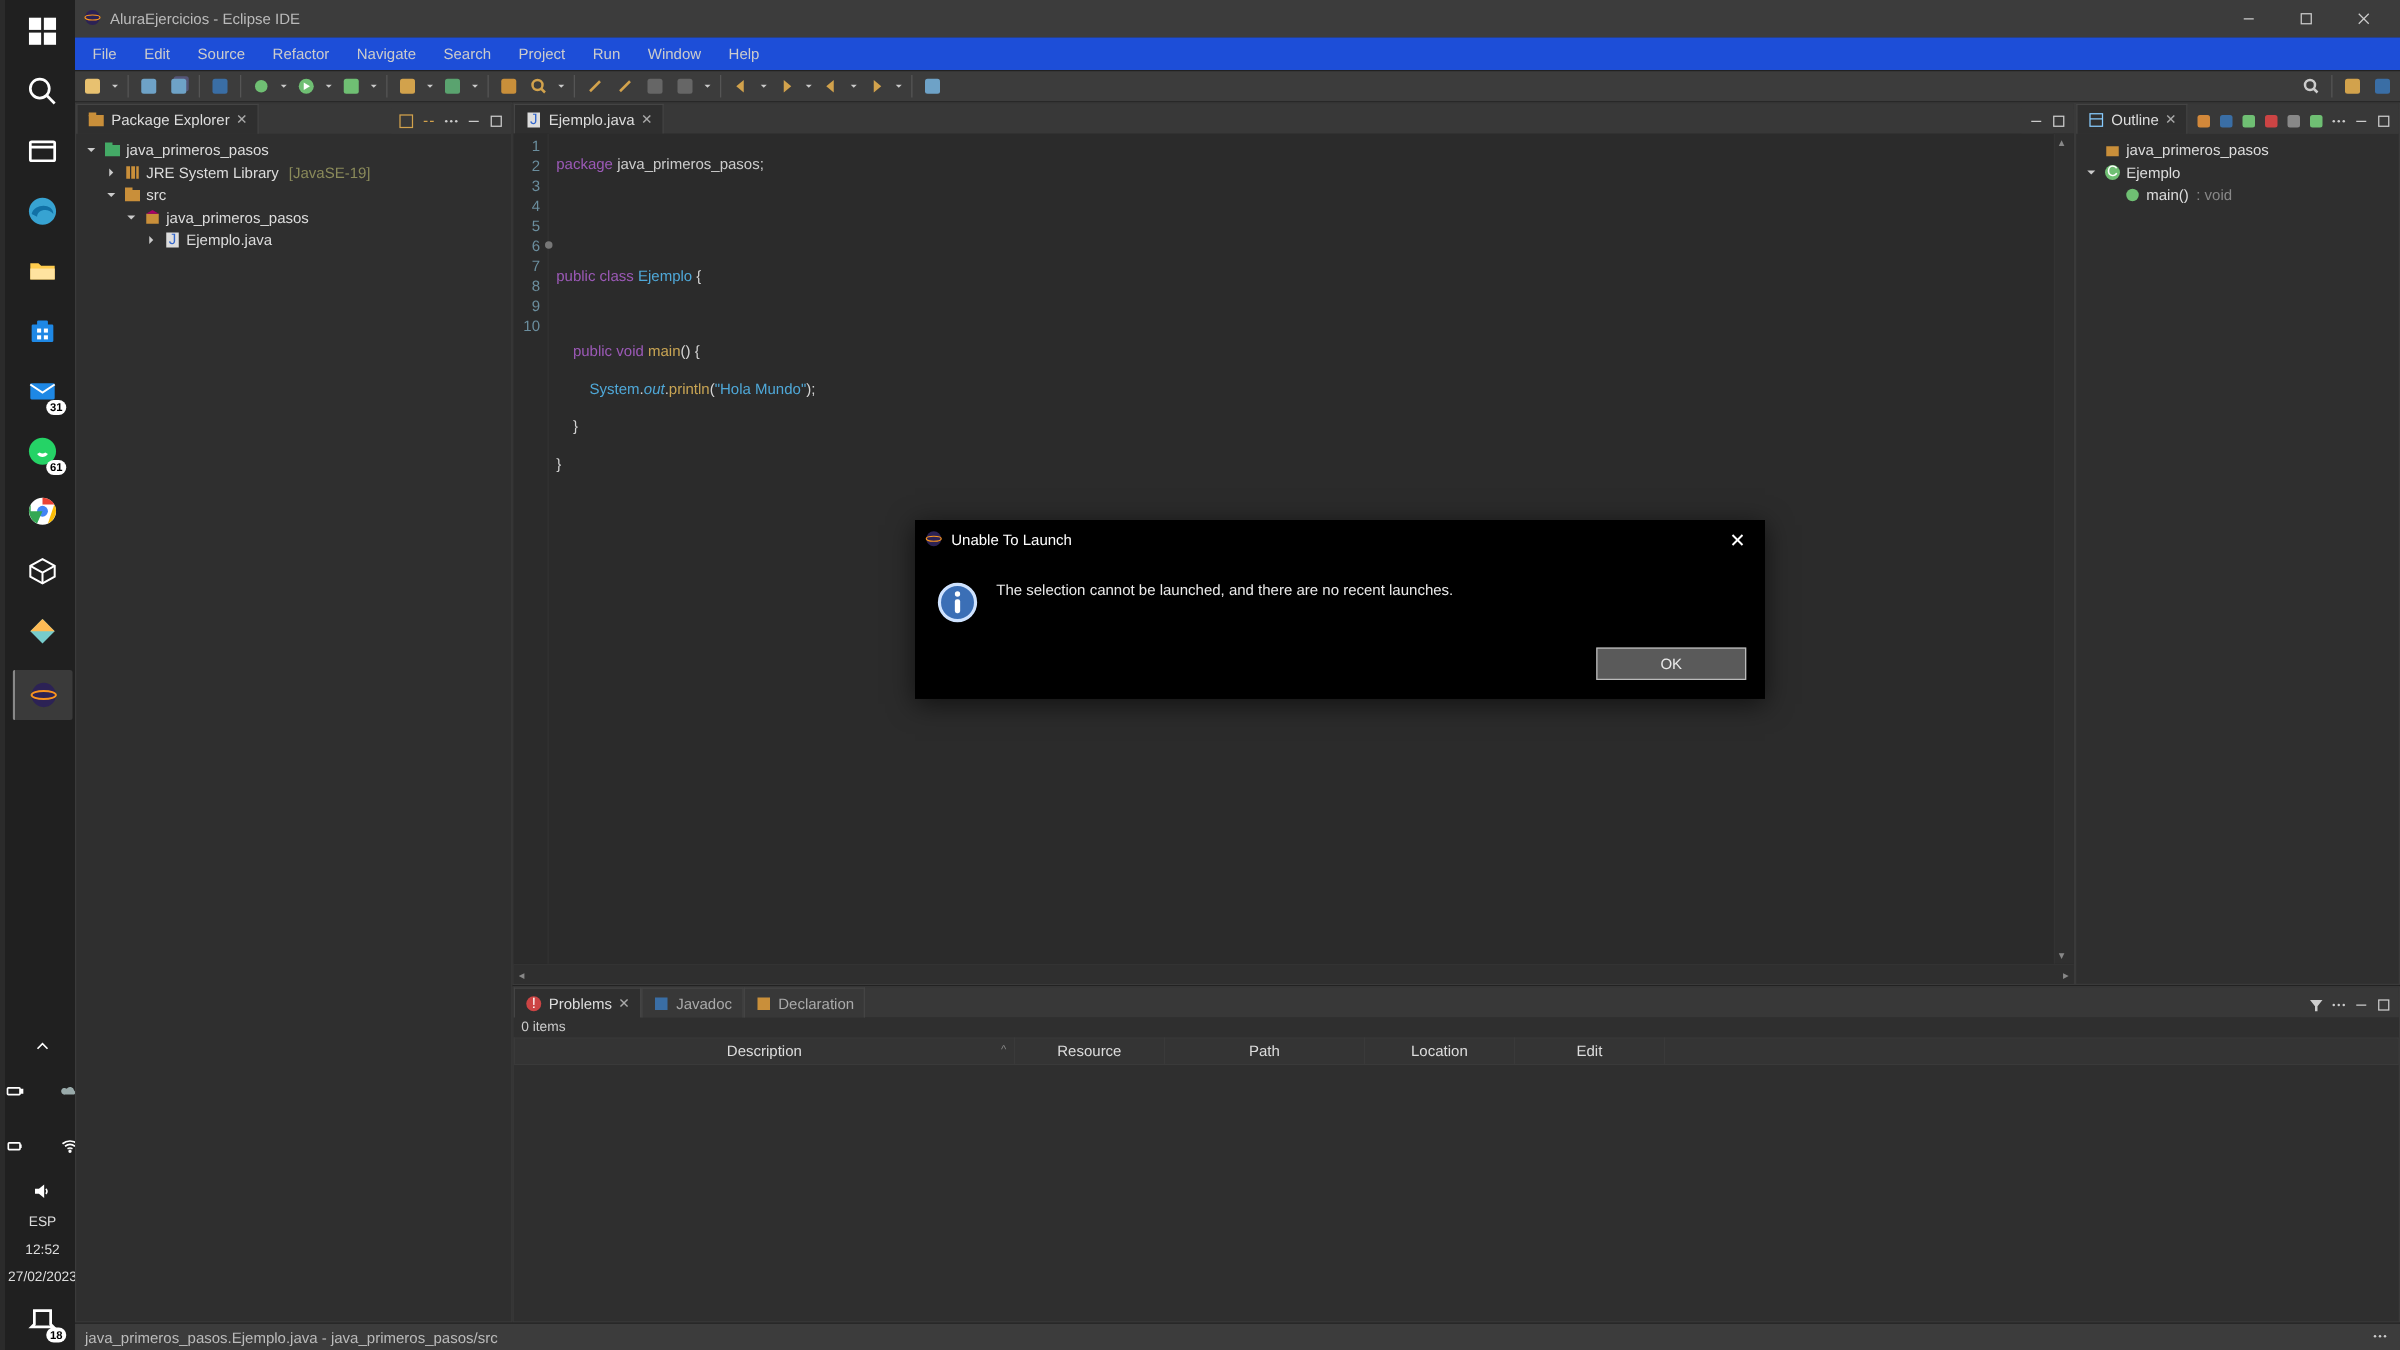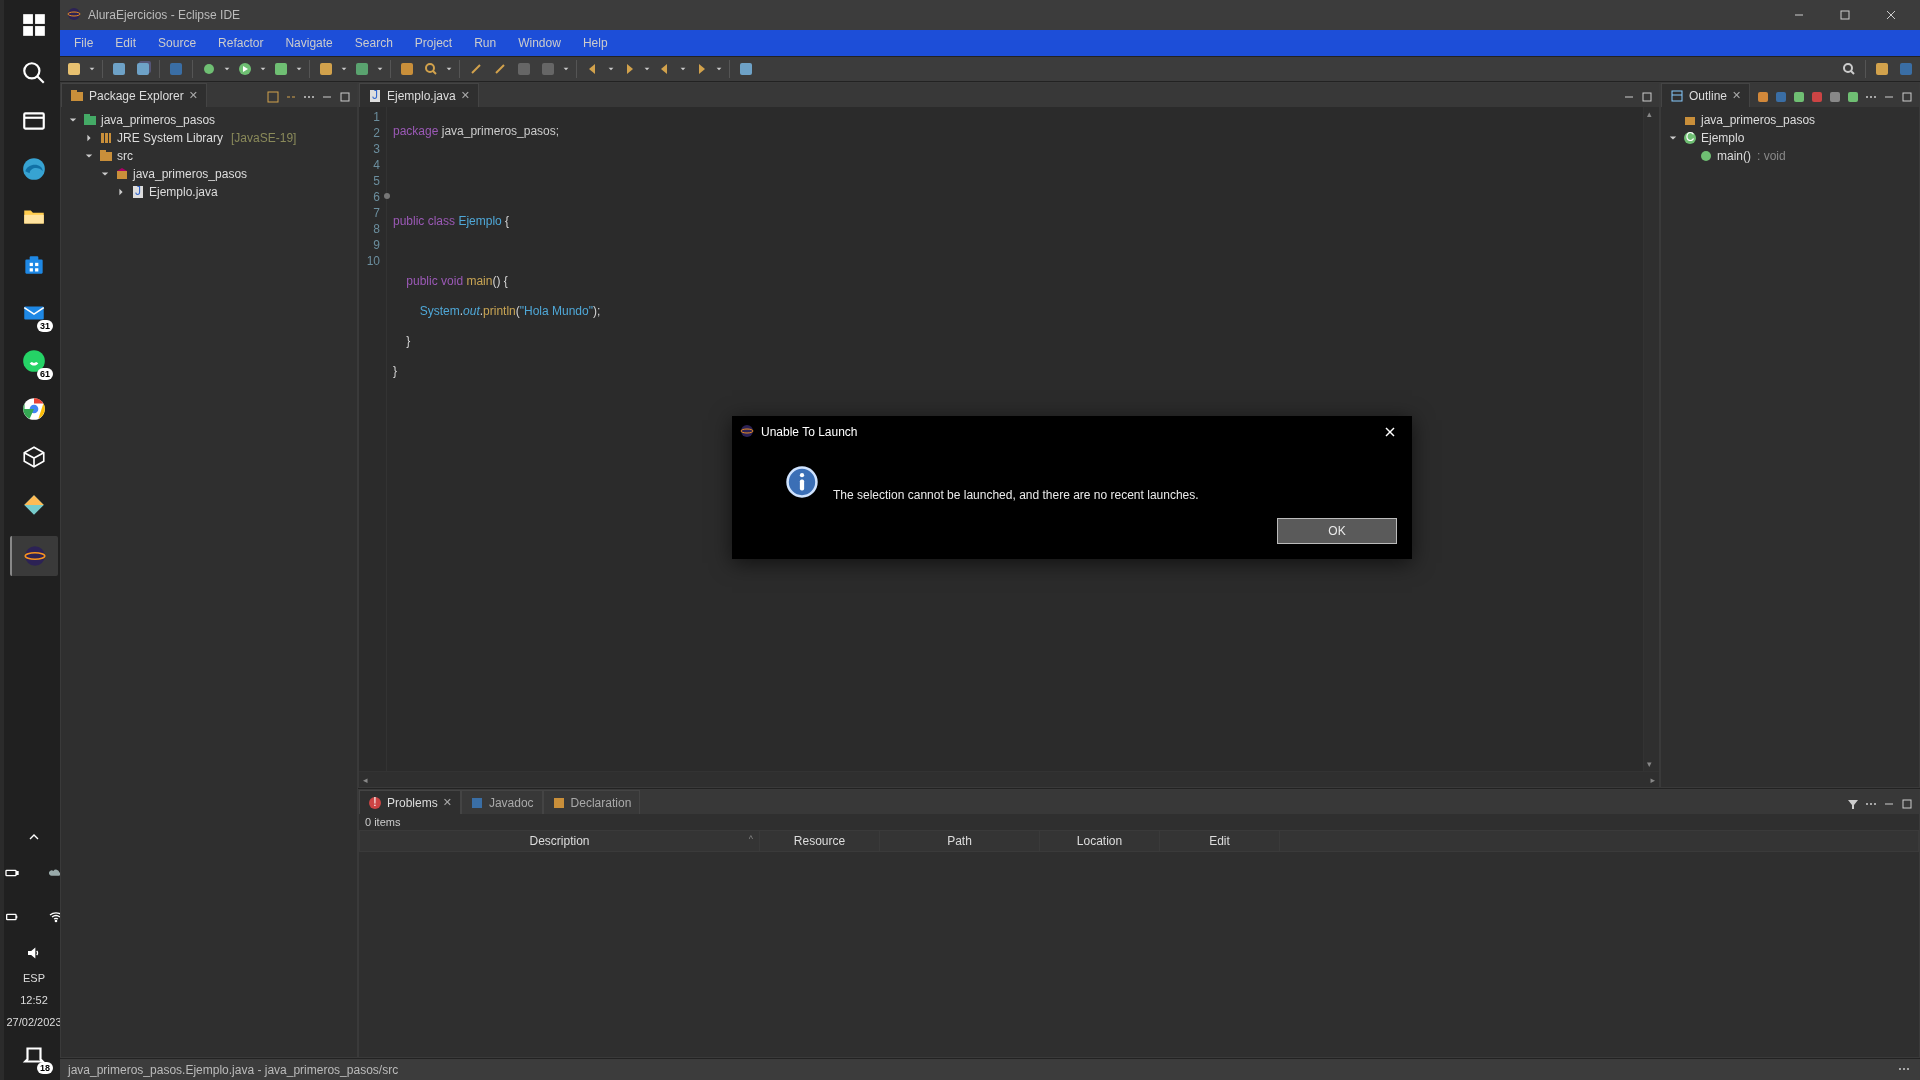--- a/index.html
+++ b/index.html
@@ -53,21 +53,21 @@
 
 .view { background:#2f2f2f; border:1px solid #3a3a3a; display:flex; flex-direction:column; min-width:0;}
 .view-tabs { height:24px; background:#383838; display:flex; align-items:flex-end; }
 .view-tab { height:24px; padding:0 8px; display:flex; align-items:center; gap:5px; background:#2f2f2f; border:1px solid #444; border-bottom:none; color:#ddd; cursor:pointer; position:relative;}
 .view-tab.inactive { background:#383838; color:#aaa; }
 .view-tab .x { font-size:11px; color:#aaa; cursor:pointer; }
 .view-toolbar { height:20px; display:flex; align-items:center; gap:2px; padding:0 4px; background:#383838; margin-left:auto;}
 .view-body { flex:1; overflow:auto; padding:4px 2px; }
 
 
-#pkg-explorer { width:298px;text-align:center; }
+#pkg-explorer { width:350px;text-align:center; }
 .tree { font-size:12px; color:#ddd; }
 .tree-row { display:flex; align-items:center; height:18px; gap:4px; padding-left:4px; cursor:pointer; white-space:nowrap;}
 .tw { width:12px; height:12px; display:inline-flex; align-items:center; justify-content:center; color:#aaa;}
 .tw svg{width:8px;height:8px;}
 .ticon { width:14px; height:14px; display:inline-flex; align-items:center; justify-content:center;}
 .ticon svg{width:14px;height:14px;}
 .jre-extra { color:#8a8a5a; margin-left:4px;}
 
 
 #editor-col { flex:1; display:flex; flex-direction:column; min-width:0;}
@@ -105,21 +105,21 @@
 
 
 #dialog-overlay{ position:absolute; left:0; top:0; right:0; bottom:0; pointer-events:none;}
 #dialog {
   position:absolute; left:672px; top:416px; width:680px;
   background:#000000; border:1px solid #000; box-shadow:0 4px 20px rgba(0,0,0,.6);
   pointer-events:auto; color:#eaeaea;
 }
 #dialog-title { height:30px; background:#000; display:flex; align-items:center; padding:0 6px; color:#fff;}
 #dialog-title .x{ margin-left:auto; width:30px; height:30px; display:flex; align-items:center; justify-content:center; cursor:pointer;}
-#dialog-body { padding:18px 16px 8px 16px; display:flex; gap:14px; align-items:flex-end;margin-left:36px;}
+#dialog-body { padding:18px 16px 8px 16px; display:flex; gap:14px; align-items:flex-start;}
 #dialog-body .info-icon svg{width:34px;height:34px;}
 #dialog-buttons { padding:8px 14px 14px 14px; display:flex; justify-content:flex-end;}
 #dialog-buttons button{
   width:120px; height:26px; background:#5a5a5a; color:#eaeaea; border:1px solid #bbb; cursor:pointer;
 }
 
 .mini-btn{ width:16px; height:16px; display:inline-flex; align-items:center; justify-content:center; cursor:pointer; color:#bbb;}
 .mini-btn svg{width:12px;height:12px;}
 
 

